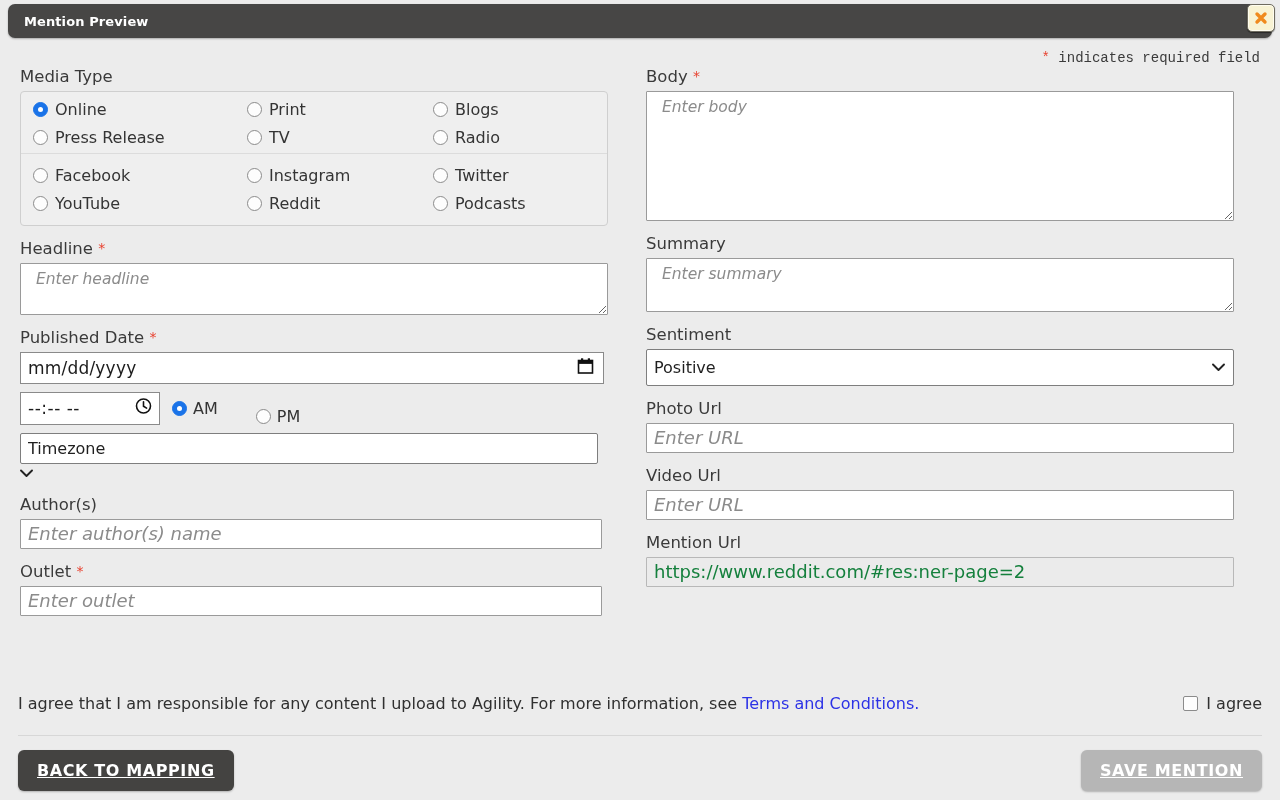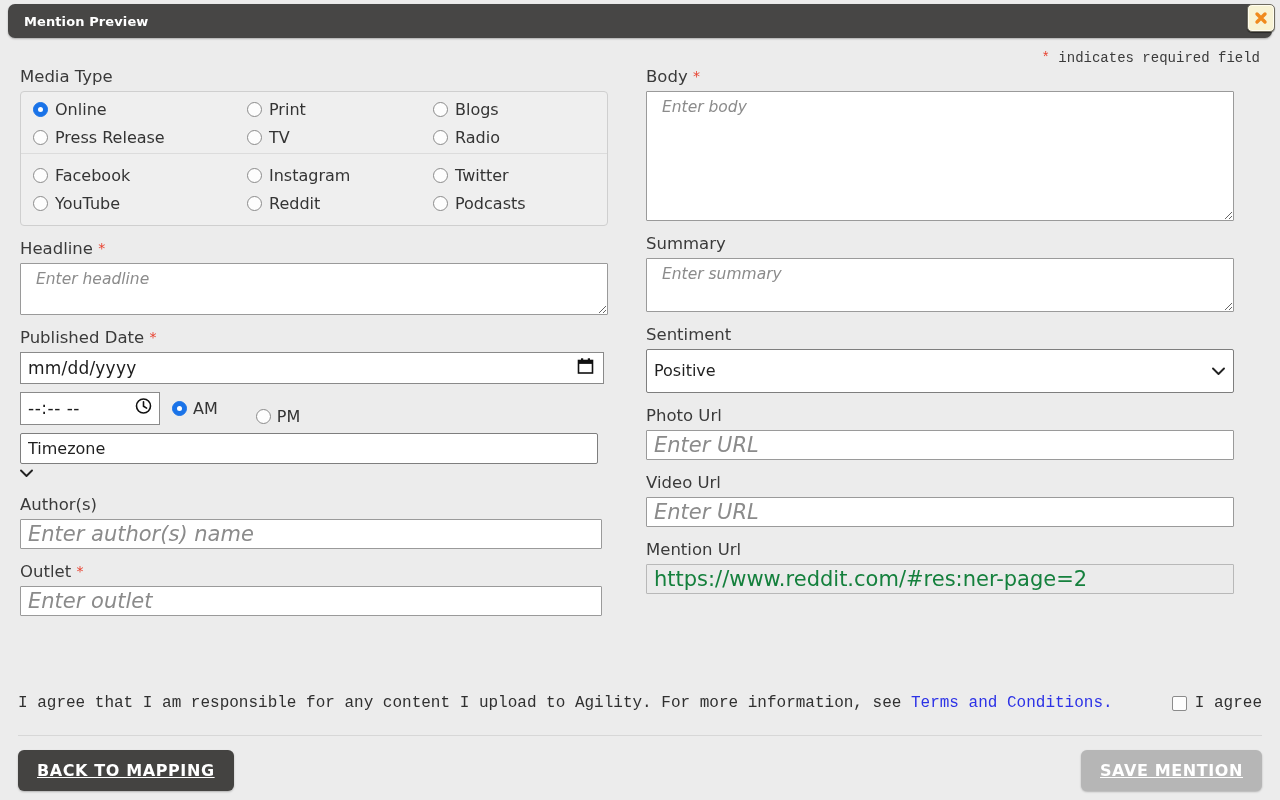--- a/index.html
+++ b/index.html
@@ -91,21 +91,21 @@
   }
   .flabel .star { color: #e8412f; font-size: 14px; vertical-align: 1px; }
 
   .tinput {
     display: block;
     width: 100%;
     box-sizing: border-box;
     height: 30px;
     padding: 3px 7px;
     font-family: "DejaVu Sans", "Liberation Sans", sans-serif;
-    font-size: 21px;
+    font-size: 18px;
     color: #2b2b2b;
     background: #ffffff;
     border: 1px solid #9a9a9a;
     border-radius: 1px;
     outline: none;
   }
   .tinput::placeholder { color: #8b8b8b; font-style: italic; }
   .tinput[readonly] {
     background: #ebebeb;
     border-color: #b8b8b8;
@@ -126,21 +126,21 @@
     outline: none;
     resize: vertical;
     line-height: 1.3;
   }
   textarea.tarea::placeholder { color: #8b8b8b; font-style: italic; }
 
   select.tselect {
     display: block;
     width: 100%;
     box-sizing: border-box;
-    height: 44px;
+    height: 37px;
     padding: 2px 26px 2px 7px;
     font-family: "DejaVu Sans", "Liberation Sans", sans-serif;
     font-size: 16px;
     color: #1f1f1f;
     background: #ffffff;
     border: 1px solid #7e7e7e;
     border-radius: 2px;
     outline: none;
     -webkit-appearance: none;
     -moz-appearance: none;
@@ -296,21 +296,20 @@
 
   
   .agree-row {
     position: absolute;
     left: 0; right: 0;
     top: 694px;
     display: flex;
     align-items: flex-start;
     padding: 0 18px;
     box-sizing: border-box;
-    font-family: Liberation Mono, monospace;
   }
   .agree-text {
     font-size: 16px;
     color: #303030;
     white-space: nowrap;
   }
   .agree-link { color: #2c32e6; text-decoration: none; cursor: pointer; }
   .agree-check {
     margin-left: auto;
     display: flex;

